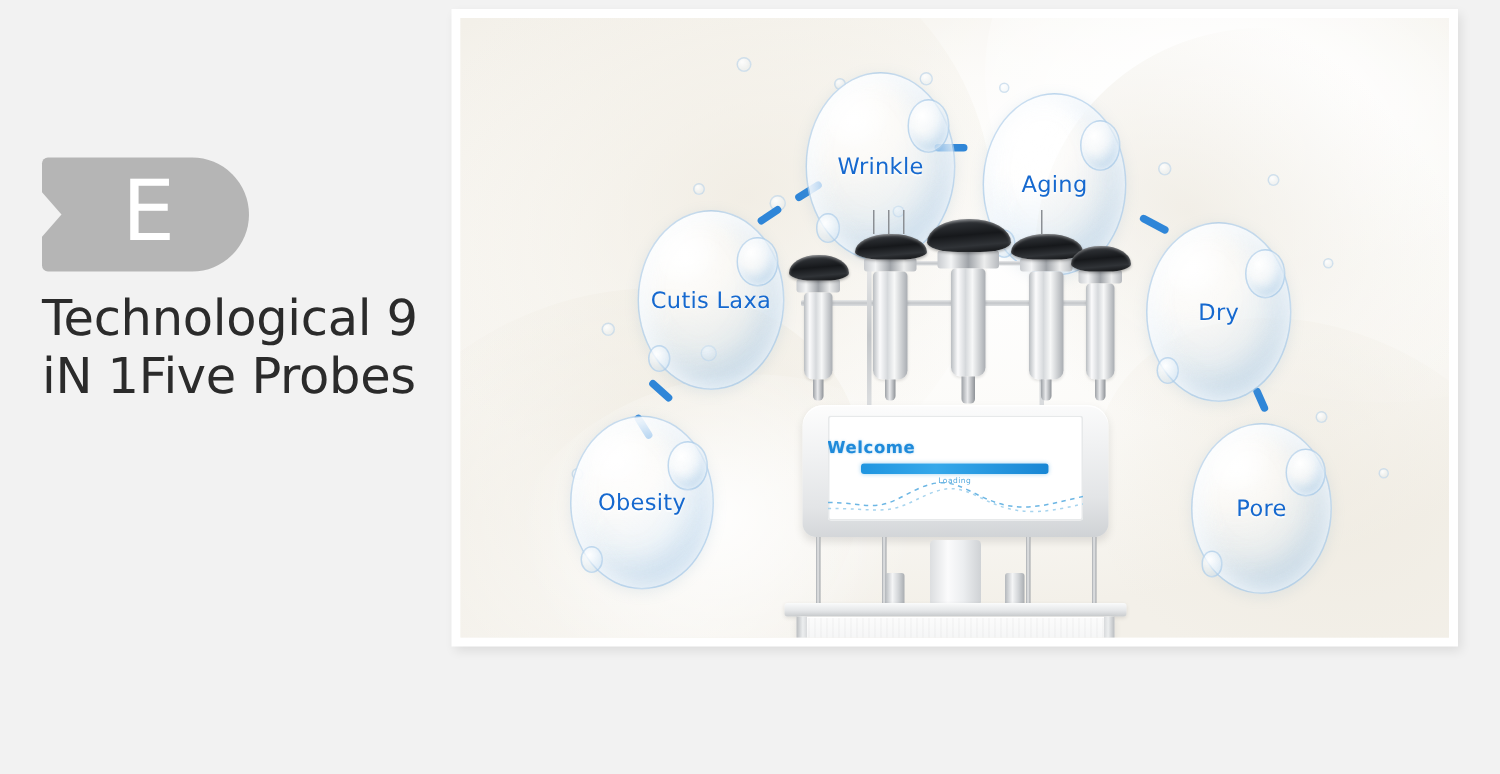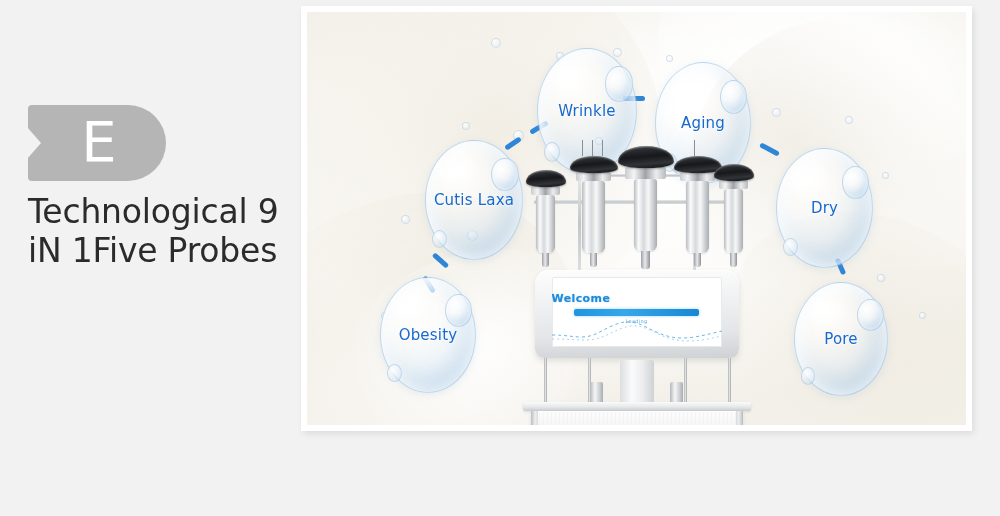--- a/index.html
+++ b/index.html
@@ -460,21 +460,21 @@
       <span class="bubble-label">Aging</span>
     </div>
 
     <div class="bubble" style="left:118px;top:128px;width:96px;height:118px;">
       <div class="gloss"></div>
       <div class="droplet"></div>
       <div class="minidrop"></div>
       <span class="bubble-label">Cutis Laxa</span>
     </div>
 
-    <div class="bubble" style="left:469px;top:136px;width:95px;height:118px;">
+    <div class="bubble" style="left:457px;top:136px;width:95px;height:118px;">
       <div class="gloss"></div>
       <div class="droplet"></div>
       <div class="minidrop"></div>
       <span class="bubble-label">Dry</span>
     </div>
 
     <div class="bubble" style="left:73px;top:265px;width:94px;height:114px;">
       <div class="gloss"></div>
       <div class="droplet"></div>
       <div class="minidrop"></div>

